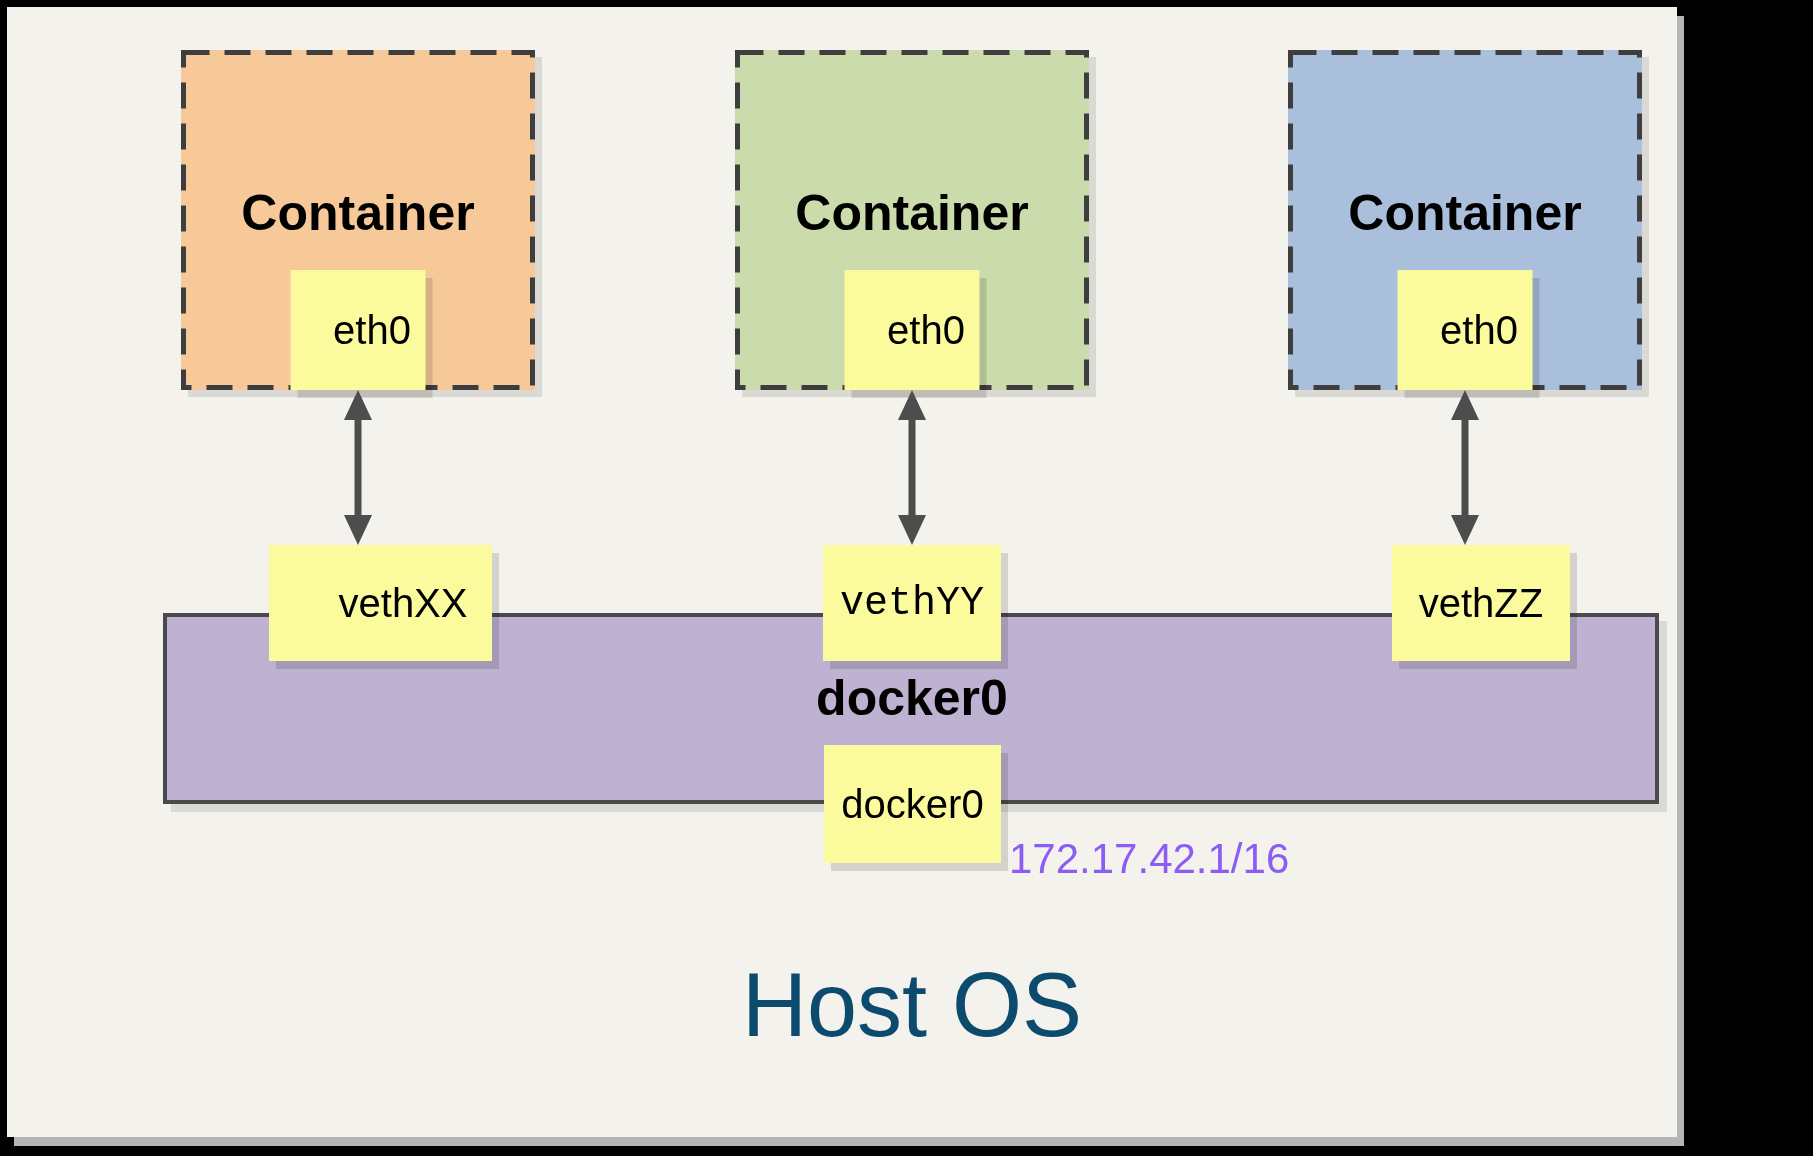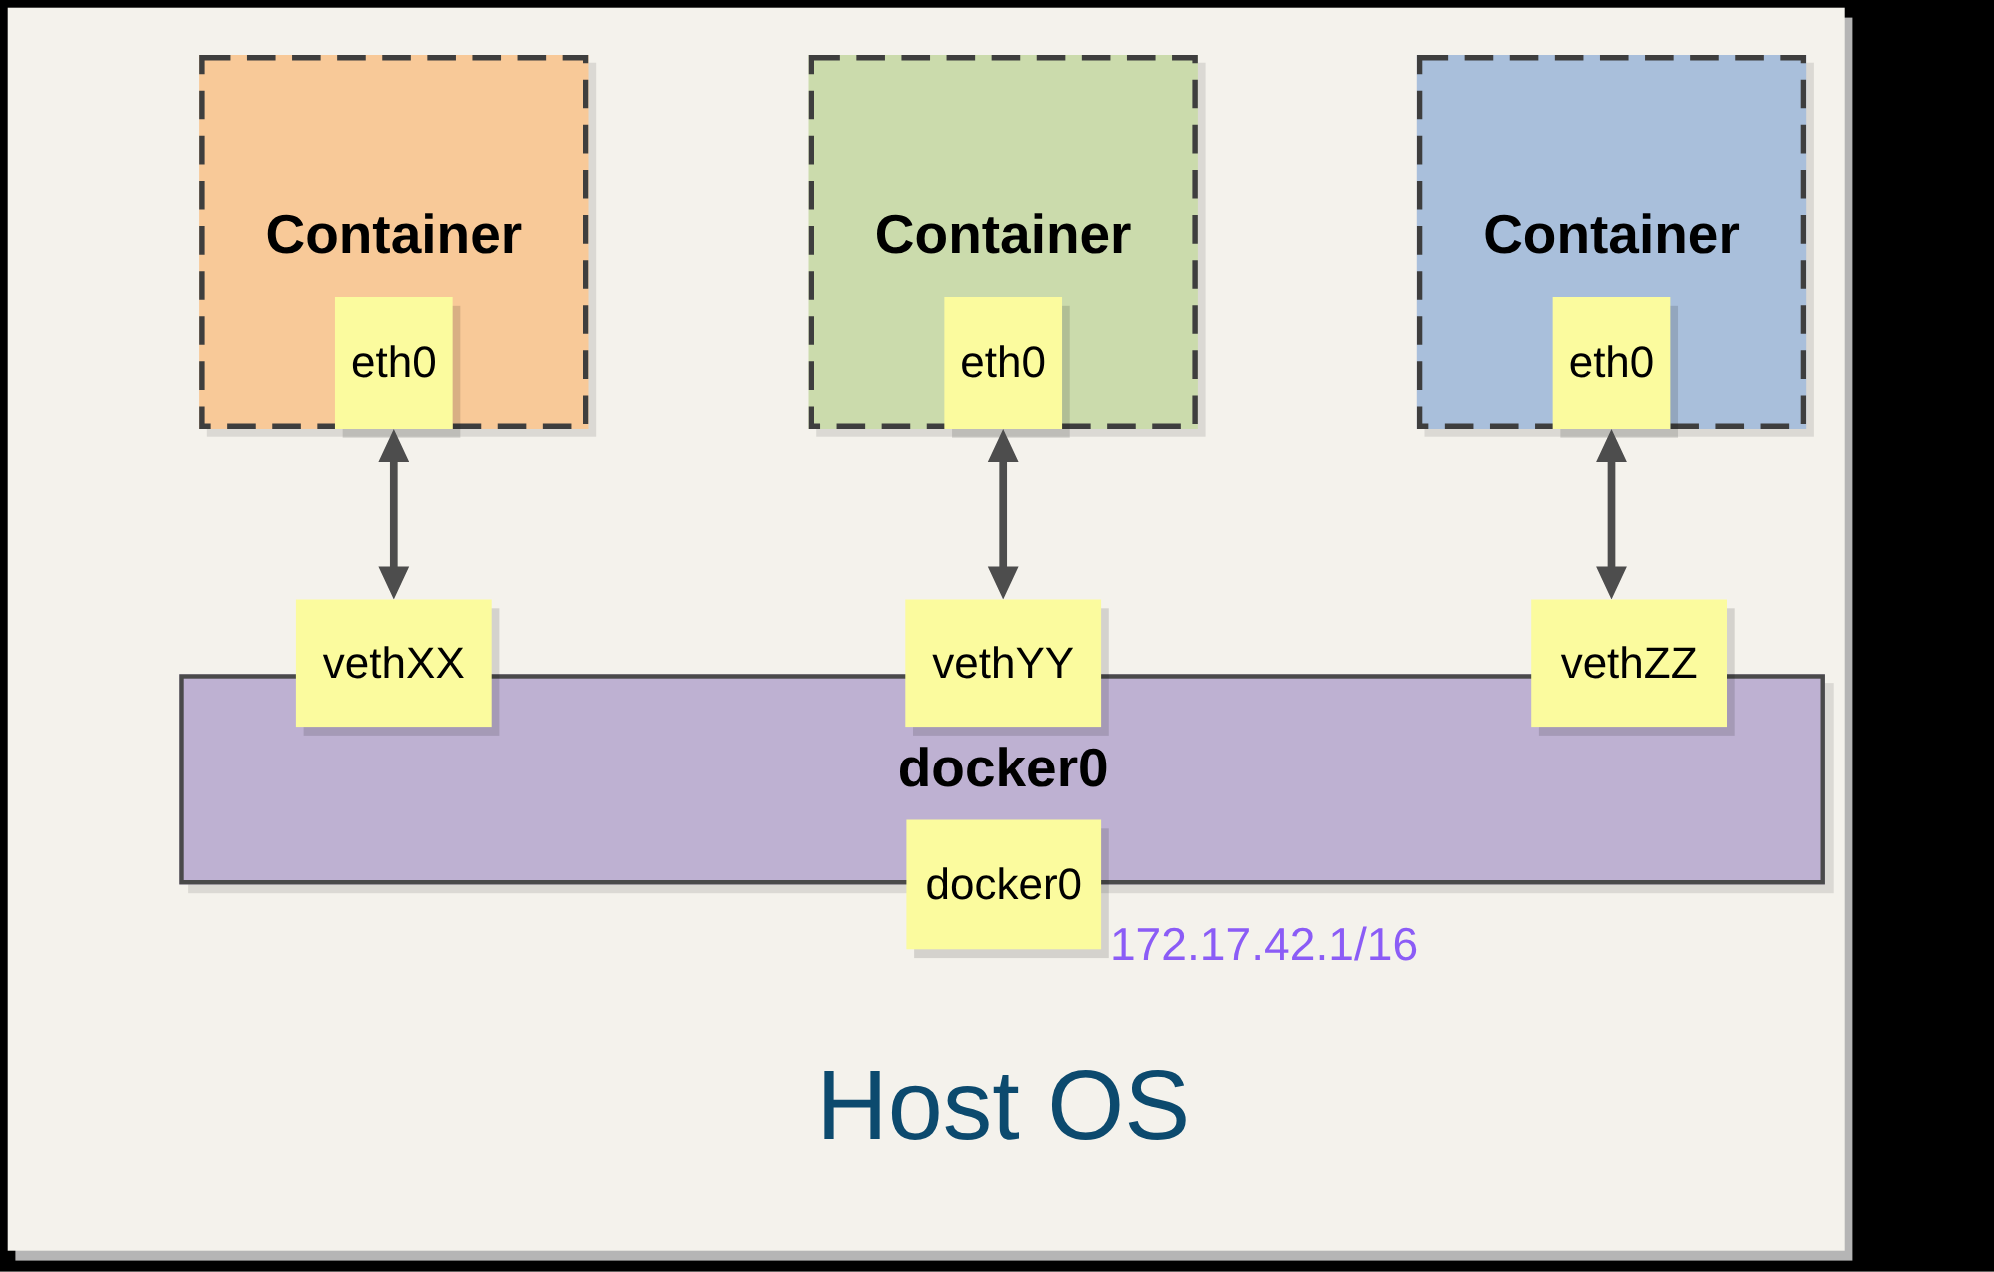--- a/index.html
+++ b/index.html
@@ -32,27 +32,27 @@
   }
   
   .iface-box{
     background:#FBFB9E;
     box-shadow:7px 8px 0 rgba(0,0,0,0.13);
     display:flex;align-items:center;justify-content:center;
     font-size:40px;color:#000;
   }
   .eth-box{
     position:absolute;bottom:0;left:50%;transform:translateX(-50%);
-    width:107px;height:120px;
+    width:107px;height:120px;padding-left:28px;
   }
   .veth-box{
     position:absolute;top:538px;width:178px;height:116px;z-index:4;
   }
-  .veth-box.v0{left:262px;}
-  .veth-box.v1{left:816px;}
+  .veth-box.v0{left:262px;padding-left:45px;}
+  .veth-box.v1{left:816px;font-family:Liberation Mono, monospace;}
   .veth-box.v2{left:1369px;margin-left:16px;}
   .docker0-box{
     position:absolute;top:738px;left:817px;
     width:177px;height:118px;z-index:4;
   }
   
   .bridge-bar{
     position:absolute;left:156px;top:606px;
     width:1496px;height:191px;
     background:#BEB1D2;

